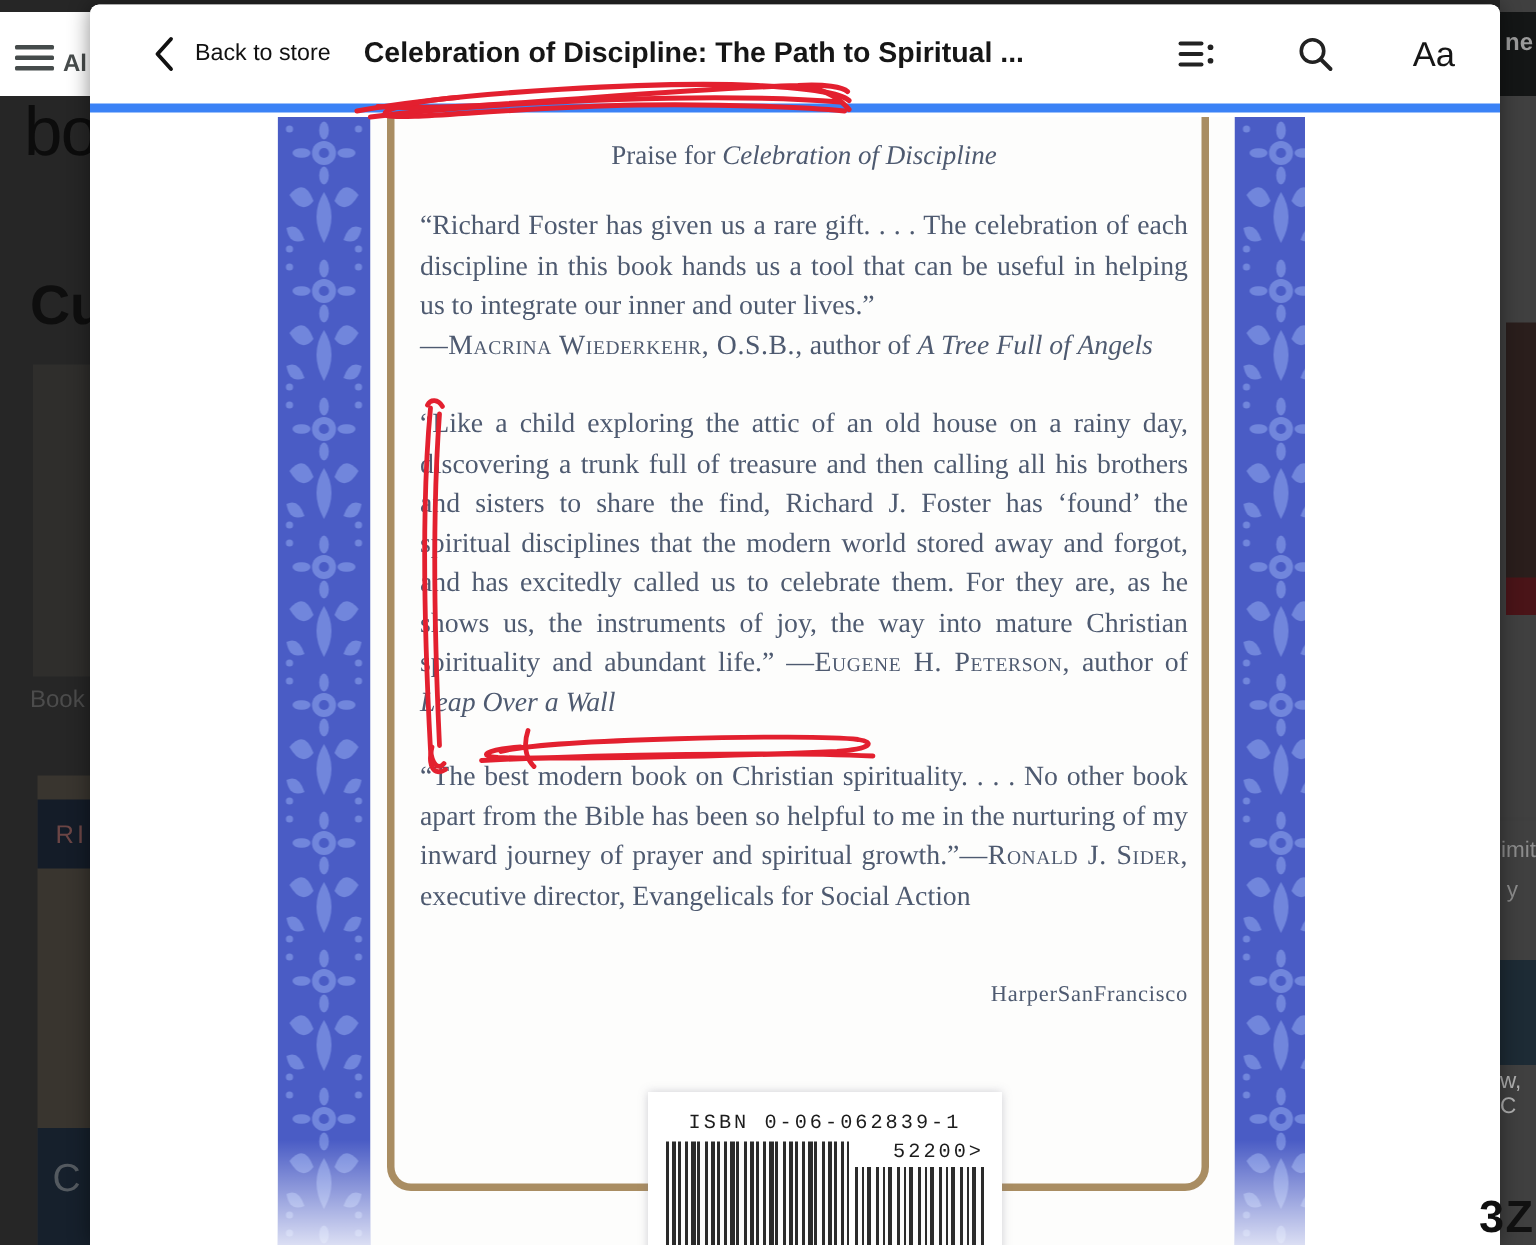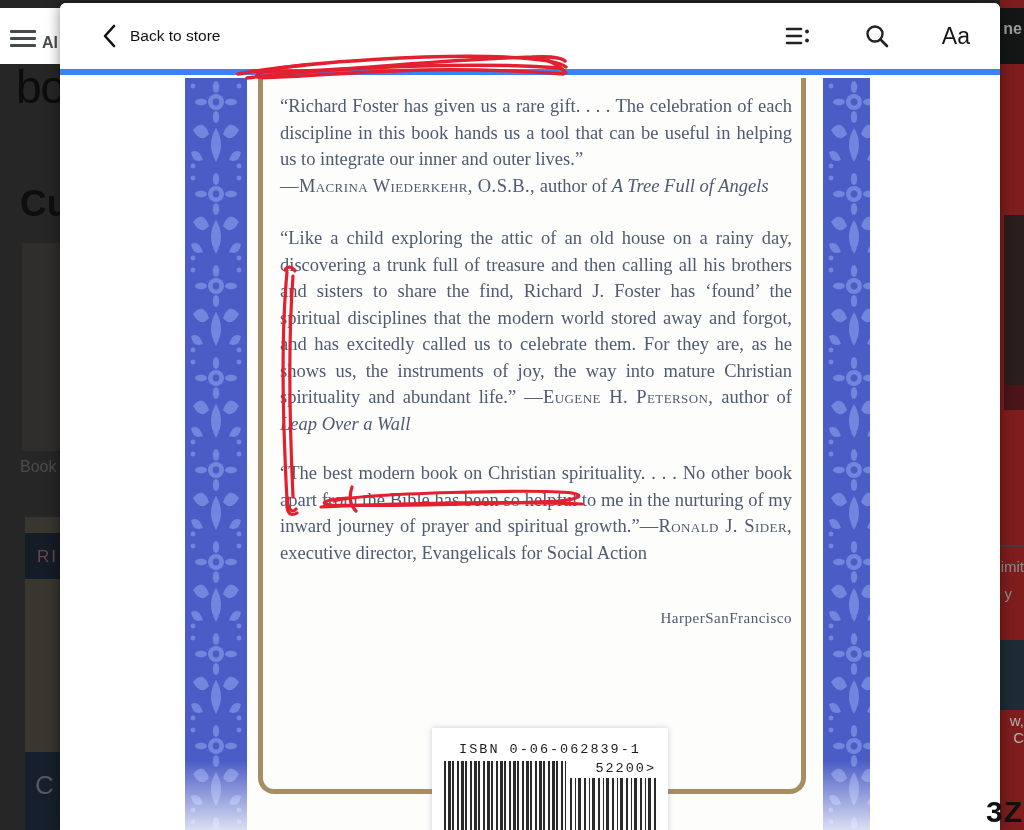--- a/index.html
+++ b/index.html
@@ -15,21 +15,21 @@
   .bd-nav-text { position:absolute; left:42px; top:26px; font-size:16px; font-weight:700; color:#474c4c; }
   .bd-h1 { position:absolute; left:16px; top:60px; font-size:46px; font-weight:400; color:#0c0c0c; letter-spacing:-1px;text-align:center; }
   .bd-h2 { position:absolute; left:20px; top:183px; font-size:37px; font-weight:700; color:#0e0e0e; }
   .bd-cover1 { position:absolute; left:22px; top:243px; width:38px; height:208px; background:#2f2e2c; }
   .bd-books-label { position:absolute; left:20px; top:458px; font-size:16px; color:#4c4c4c; }
   .bd-cover2 { position:absolute; left:25px; top:517px; width:35px; height:313px; background:#39352f; }
   .bd-cover2-top { position:absolute; left:0; top:0; width:100%; height:46px; background:#141c28;
                    color:#6b4545; font-size:17px; letter-spacing:2px; padding:14px 0 0 12px;margin-top:16px; }
   .bd-cover2-bottom { position:absolute; left:0; bottom:0; width:100%; height:78px; background:#16202c;
                       color:#545a60; font-size:26px; padding:18px 0 0 10px; }
-  .bd-right { position:absolute; right:0; top:0; width:24px; height:830px; background:#7f1d1d;text-align:right; }
+  .bd-right { position:absolute; right:0; top:0; width:24px; height:830px; background:#404040; }
   .bd-navbar-right { position:absolute; right:0; top:8px; width:24px; height:56px; background:#141616; }
   .bd-ne { position:absolute; right:2px; top:20px; font-size:16px; font-weight:700; color:#9b9b9b; }
   .bd-rcover1 { position:absolute; right:0; top:215px; width:20px; height:195px; background:#2a1e1c; }
   .bd-rcover1-band { position:absolute; left:0; bottom:0; width:100%; height:25px; background:#4a1418; }
   .bd-divider { position:absolute; right:0; top:545px; width:24px; height:2px; background:#3f3f3f; }
   .bd-imit { position:absolute; right:0; top:558px; font-size:15px; color:#8d8d8d; }
   .bd-imit2 { position:absolute; right:12px; top:585px; font-size:15px; color:#8d8d8d; }
   .bd-navy { position:absolute; right:0; top:640px; width:24px; height:70px; background:#1d2b35; }
   .bd-wc { position:absolute; right:0; top:712px; font-size:15px; color:#b2b2b2; }
   .bd-corner-text { position:absolute; left:986px; top:795px; font-size:30px; font-weight:700;
@@ -136,20 +136,21 @@
 
   <div class="panel">
 
     <div class="toolbar">
       <div class="back-btn">
         <svg class="chevron-left" viewBox="0 0 14 24">
           <path d="M12 2 L3 12 L12 22" fill="none" stroke="#111" stroke-width="2.6" stroke-linecap="round" stroke-linejoin="round"></path>
         </svg>
         <span class="back-label">Back to store</span>
       </div>
+      <div class="reader-title">Celebration of Discipline: The Path to Spiritual ...</div>
       <div class="tb-spacer"></div>
       <div class="tb-icon">
         <svg width="28" height="24" viewBox="0 0 28 24">
           <line x1="3" y1="5" x2="17" y2="5" stroke="#222" stroke-width="2.6" stroke-linecap="round"></line>
           <line x1="3" y1="12" x2="17" y2="12" stroke="#222" stroke-width="2.6" stroke-linecap="round"></line>
           <line x1="3" y1="19" x2="17" y2="19" stroke="#222" stroke-width="2.6" stroke-linecap="round"></line>
           <circle cx="23" cy="7.5" r="1.9" fill="#222"></circle>
           <circle cx="23" cy="16.5" r="1.9" fill="#222"></circle>
         </svg>
       </div>
@@ -220,20 +221,21 @@
             </pattern>
           </defs>
           <rect width="100%" height="100%" fill="url(#damaskR)"></rect>
         </svg>
         <div class="band-fade"></div>
       </div>
 
       <div class="gold-frame"></div>
 
       <div class="page-text">
+        <div class="praise-heading"><span>Praise for </span><i>Celebration of Discipline</i></div>
 
         <p class="quote q1"><span>“Richard Foster has given us a rare gift. . . . The celebration of each discipline in this book hands us a tool that can be useful in helping us to integrate our inner and outer lives.”</span><br><span class="sc">—Macrina Wiederkehr, O.S.B.,</span><span> author of </span><i>A Tree Full of Angels</i></p>
 
         <p class="quote q2"><span>“Like a child exploring the attic of an old house on a rainy day, discovering a trunk full of treasure and then calling all his brothers and sisters to share the find, Richard J. Foster has ‘found’ the spiritual disciplines that the modern world stored away and forgot, and has excitedly called us to celebrate them. For they are, as he shows us, the instruments of joy, the way into mature Christian spirituality and abundant life.” </span><span class="sc">—Eugene H. Peterson,</span><span> author of </span><i>Leap Over a Wall</i></p>
 
         <p class="quote q3"><span>“The best modern book on Christian spirituality. . . . No other book apart from the Bible has been so helpful to me in the nurturing of my inward journey of prayer and spiritual growth.”</span><span class="sc">—Ronald J. Sider,</span><span> executive director, Evangelicals for Social Action</span></p>
 
         <div class="publisher">HarperSanFrancisco</div>
       </div>
 

